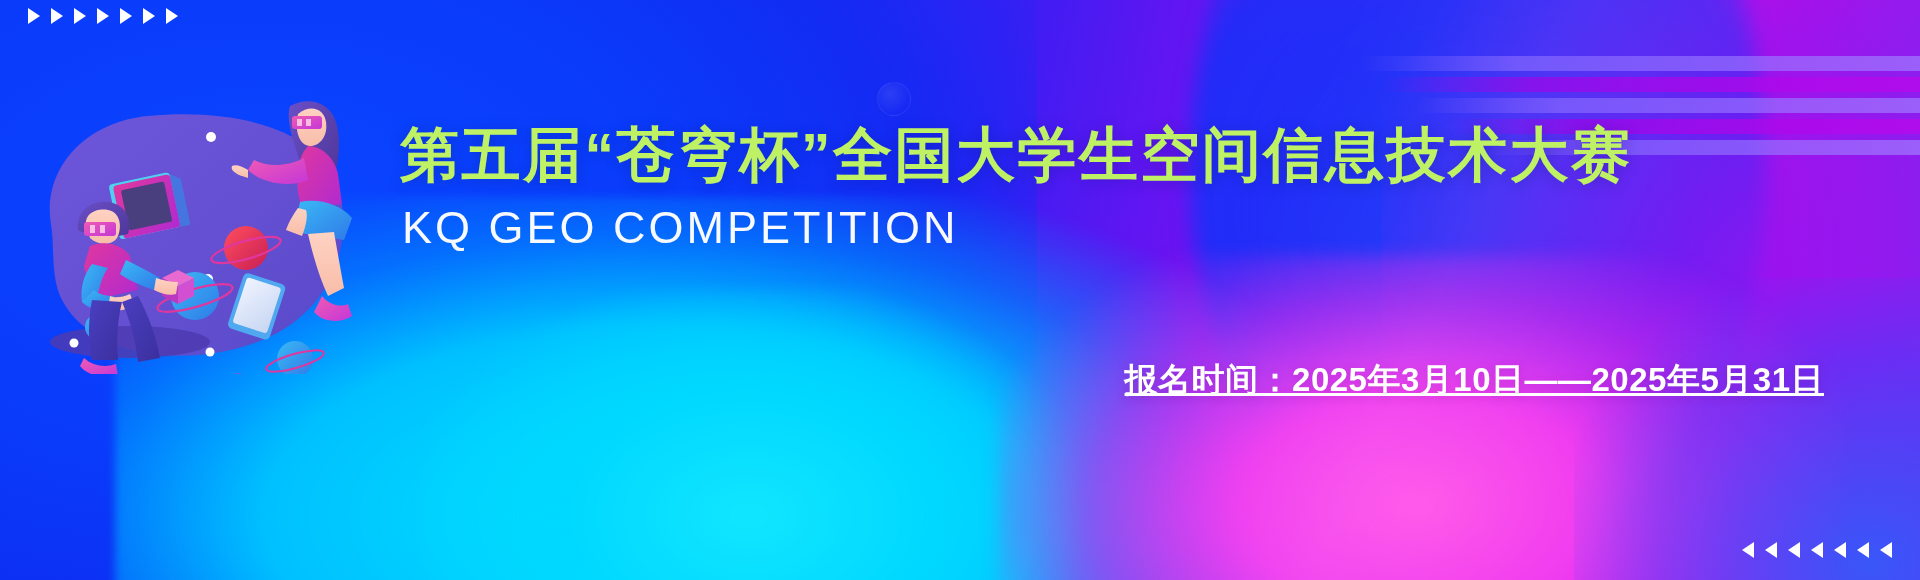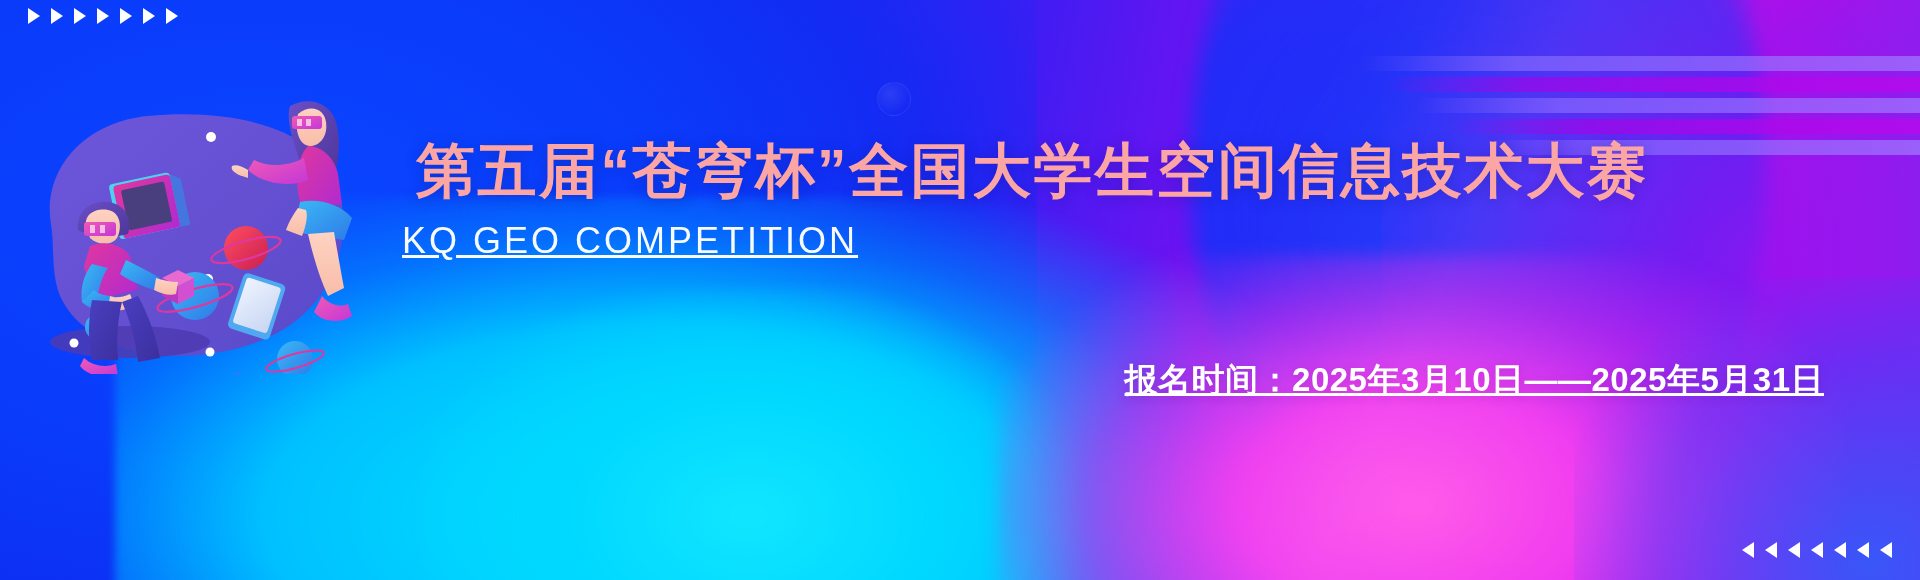--- a/index.html
+++ b/index.html
@@ -102,38 +102,37 @@
     border:1px solid rgba(255,255,255,0.07);
   }
 
   
   .illustration{ position:absolute; left:22px; top:74px; width:330px; height:300px; }
   .illustration svg{ display:block; width:100%; height:100%; }
 
   
   .title-block{ position:absolute; left:400px; top:122px; }
   .main-title{
-    margin:16px;
+    margin:0;
     font-size:59px;
     font-weight:bold;
     letter-spacing:2.5px;
-    color:#fca5a5;
+    color:#bef264;
     line-height:1.12;
     white-space:nowrap;
     text-shadow:0 2px 14px rgba(10,20,120,0.30);
   }
   .sub-title{
     margin:14px 0 4px 2px;
-    font-size:36px;
+    font-size:45px;
     font-weight:300;
     letter-spacing:3px;
     color:#ffffff;
     white-space:nowrap;
     opacity:0.97;
-    text-decoration:underline;
   }
 
   .date-line{
     position:absolute; right:96px; top:358px;
     font-size:33px;
     font-weight:bold;
     letter-spacing:0.5px;
     color:#ffffff;
     white-space:nowrap;
     text-shadow:0 2px 10px rgba(120,10,140,0.25);

